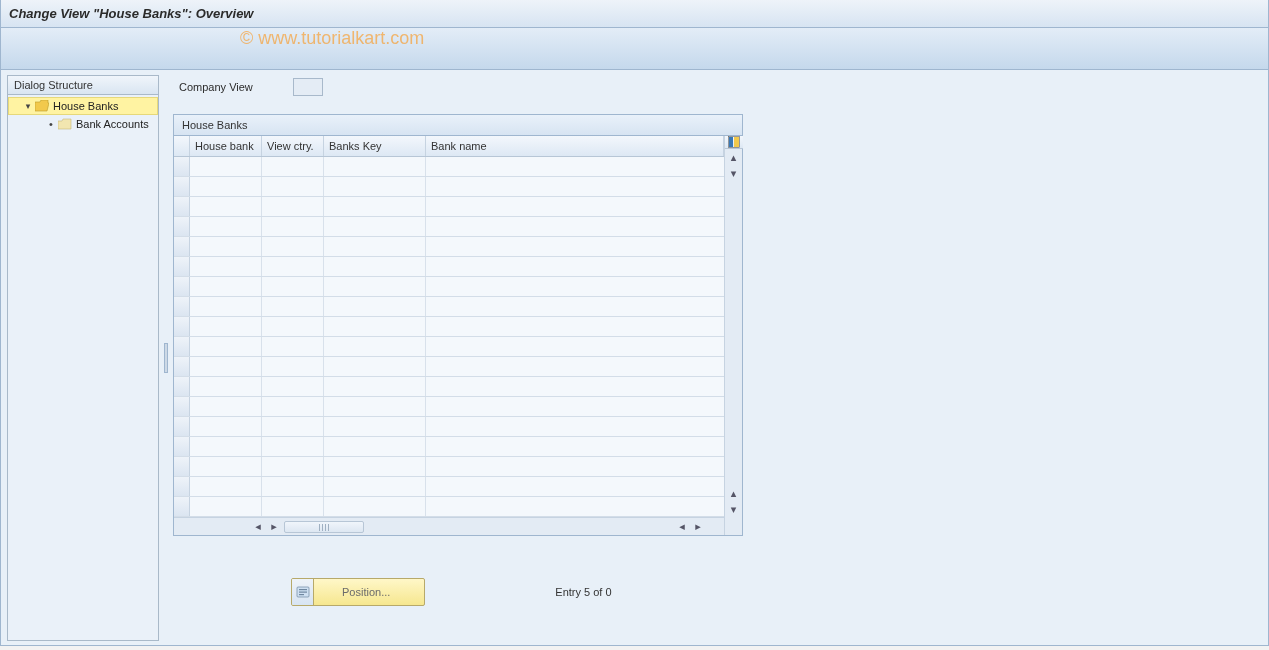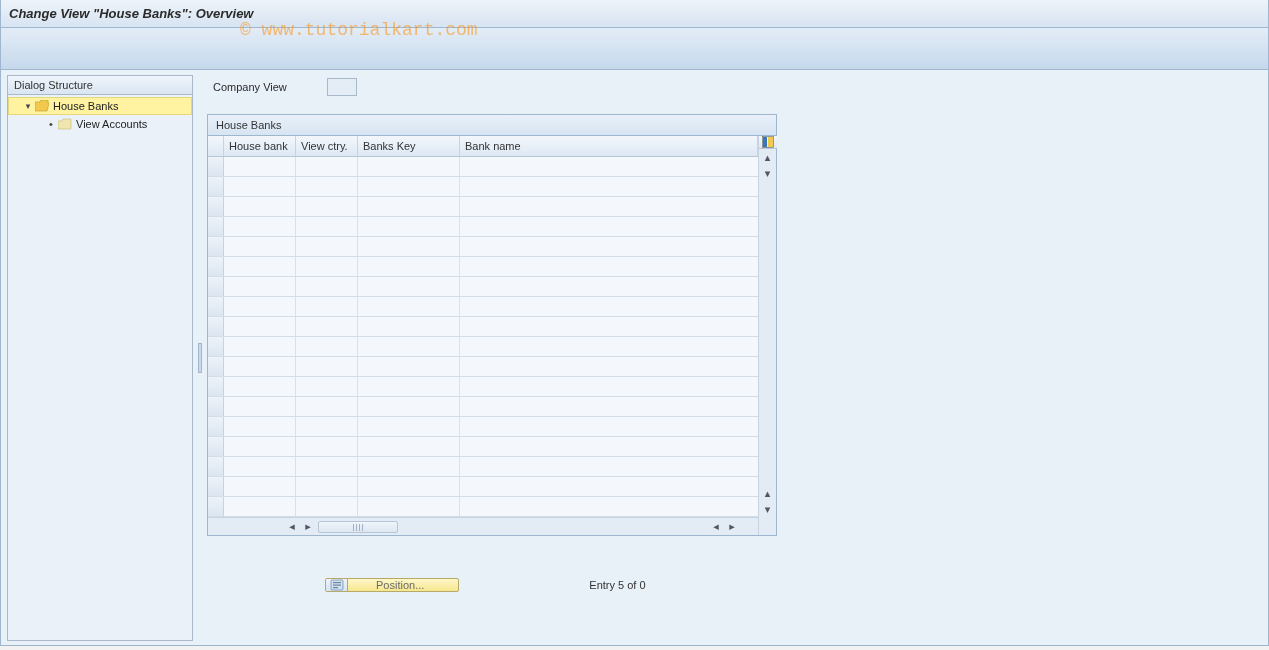--- a/index.html
+++ b/index.html
@@ -30,38 +30,38 @@
     .toolbar-strip {
       background: linear-gradient(to bottom, #e3edf7 0%, #c5d8ec 100%);
       border: 1px solid #9fb6cf;
       border-top: none;
       height: 42px;
     }
     
     .watermark {
       position: absolute;
       left: 240px;
-      top: 20px;
+      top: 28px;
       font-size: 18px;
       color: rgba(255,140,0,0.55);
-      font-family: Liberation Mono, monospace;
+      font-family: Liberation Sans, sans-serif;
       pointer-events: none;
       z-index: 5;
     }
     
     .content {
       display: flex;
       height: calc(100% - 28px - 42px - 4px);
       border: 1px solid #9fb6cf;
       border-top:none;
       background: #e8f0f8;
     }
     
     .sidebar {
-      width: 186px;
+      width: 152px;
       border:1px solid #a9b9c9;
       background: #eaf1f9;
       margin: 5px 4px 4px 6px;
       display:flex;
       flex-direction:column;
     }
     .sidebar-header {
       background: linear-gradient(to bottom, #f0f5fb, #d9e5f2);
       border-bottom:1px solid #a9b9c9;
       padding: 3px 6px;
@@ -236,21 +236,21 @@
     .footer-row {
       display:flex;
       align-items:center;
       gap:130px;
       margin-top:42px;
       margin-left:118px;
     }
     .position-btn {
       display:flex;
       align-items:center;
-      height:14px;
+      height:28px;
       border:1px solid #b7a96a;
       background:linear-gradient(to bottom,#fff7c8,#f6e78f);
       border-radius:2px;
       overflow:hidden;
       cursor:pointer;
     }
     .position-btn .icon-part{
       width:22px;height:100%;
       background:linear-gradient(to bottom,#eef3f9,#d7e4f2);
       border-right:1px solid #b7a96a;
@@ -287,21 +287,21 @@
         </span>
         <span class="tree-label">House Banks</span>
       </div>
       <div class="tree-item tree-indent-2">
         <span class="tree-bullet">•</span>
         <span class="folder-icon">
           <svg width="14" height="12" viewBox="0 0 14 12">
               <path d="M0 3 L4 3 L5 1 L13 1 L13 11 L0 11 Z" fill="#f2e6b0" stroke="#c8b878" stroke-width="0.6"></path>
             </svg>
         </span>
-        <span class="tree-label">View Accounts</span>
+        <span class="tree-label">Bank Accounts</span>
       </div>
     </div>
   </div>
 
   <div class="splitter">
     <div class="splitter-grip"></div>
   </div>
 
   <div class="main-panel">
 

